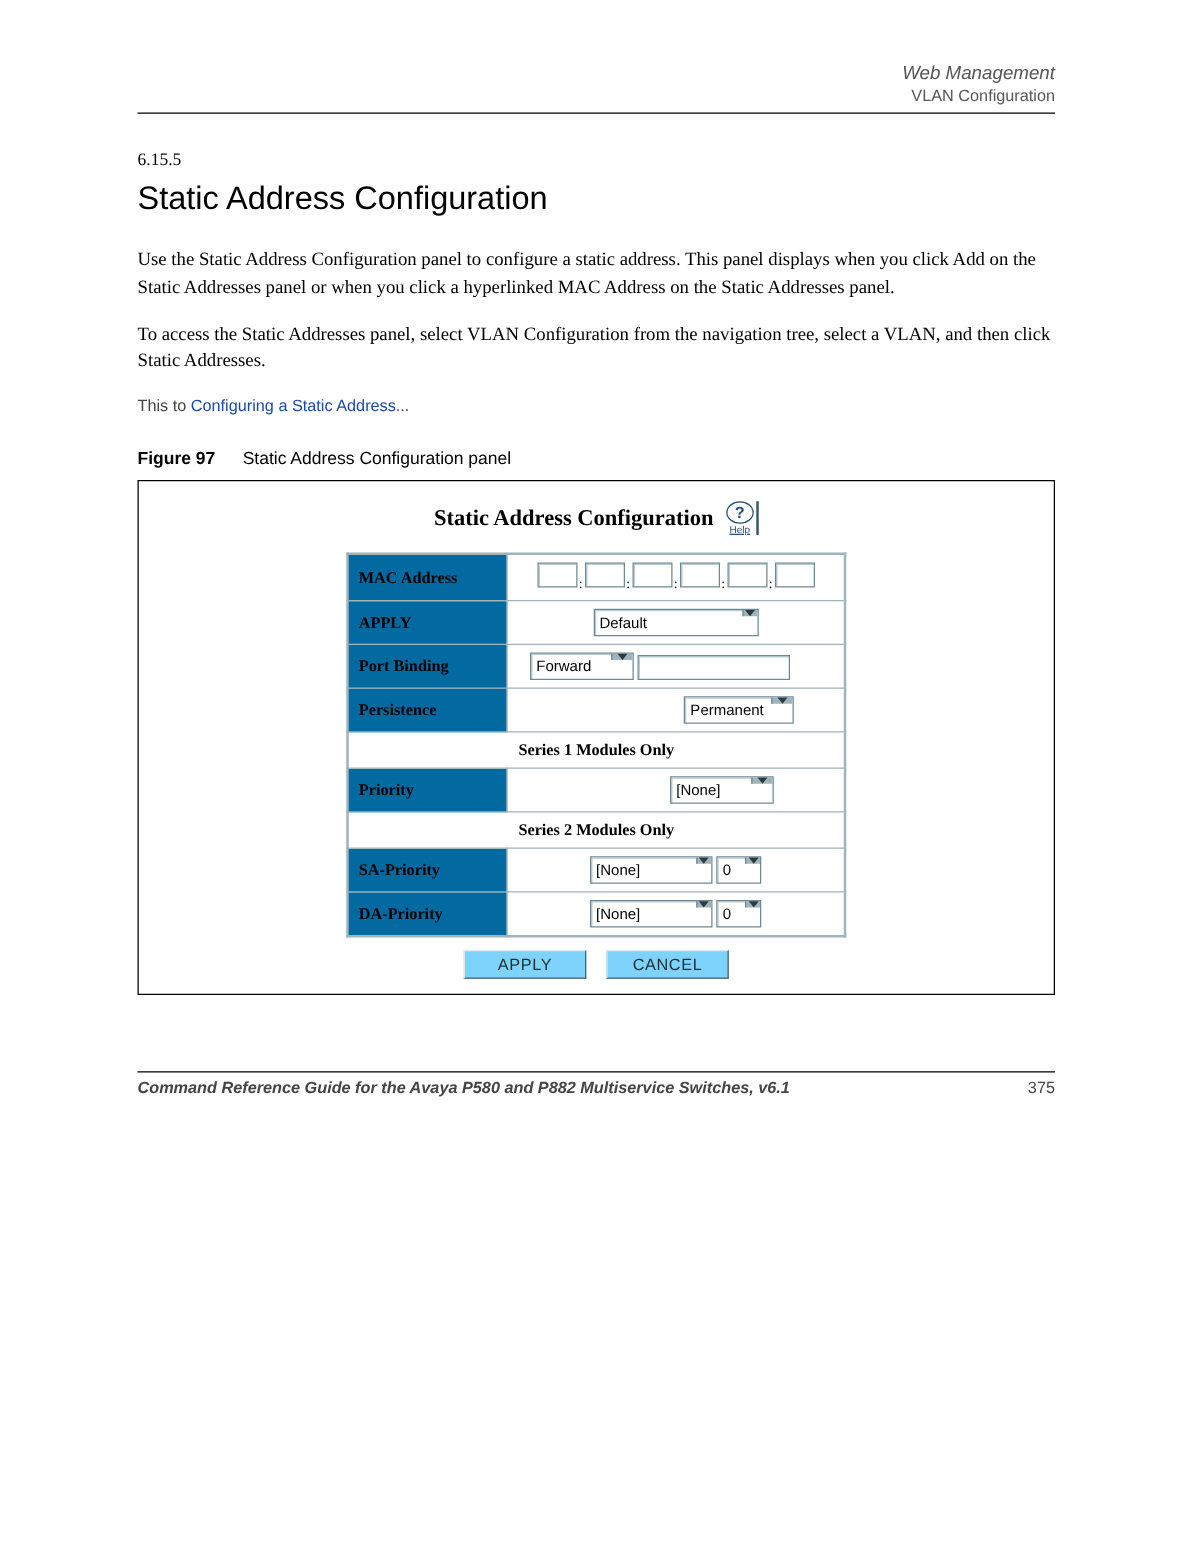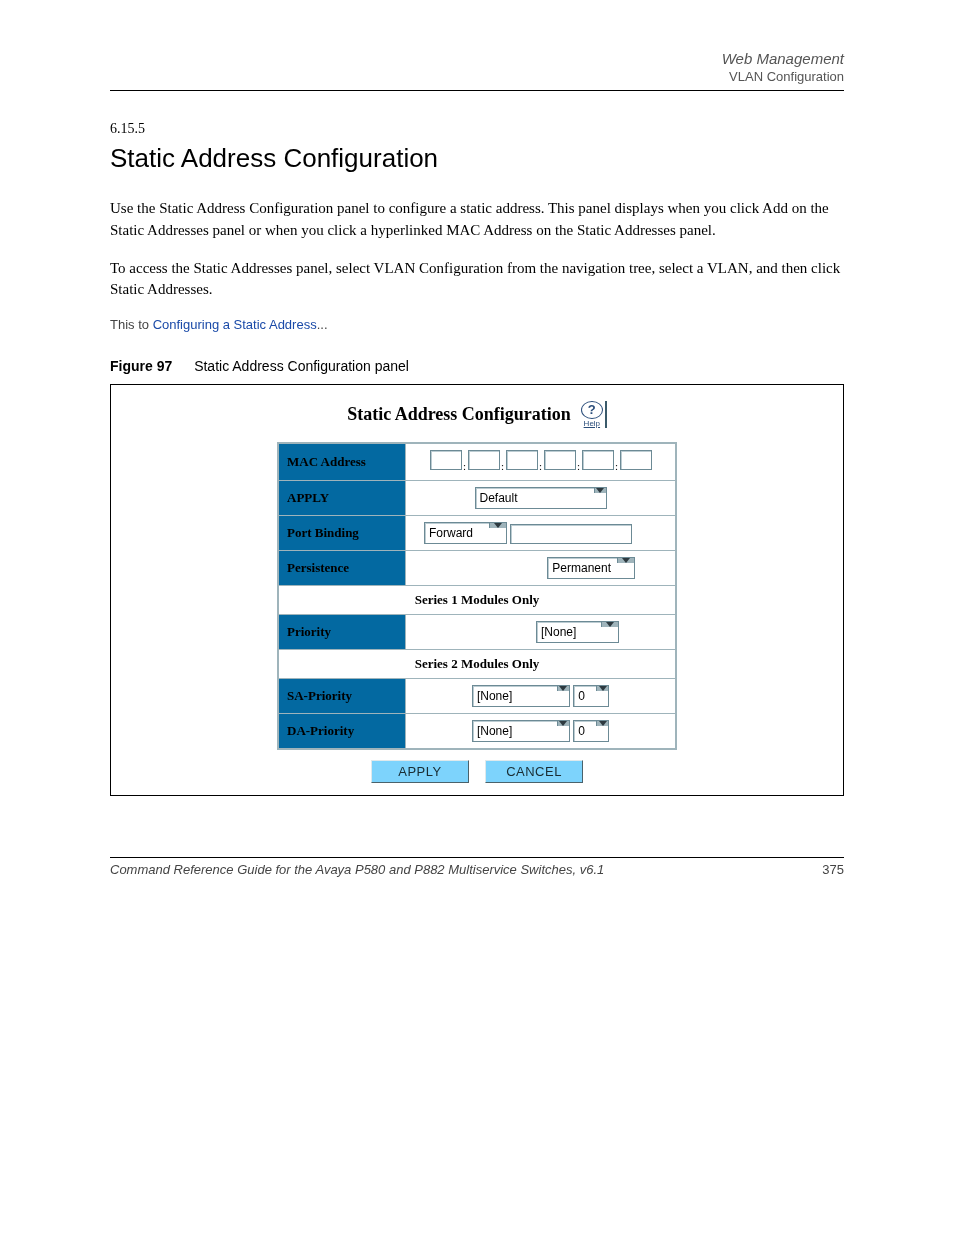--- a/index.html
+++ b/index.html
@@ -218,21 +218,21 @@
     bottom: 50px;
   }
   .footer-row {
     display: flex;
     justify-content: space-between;
     font-family: Arial, Helvetica, sans-serif;
     font-size: 13px;
     color: #444;
     margin-top: 4px;
   }
-  .footer-row .ital { font-style: italic; }
+  .footer-row .ital { font-style: italic; font-weight: bold; }
 </style>
 </head>
 <body>
 
 <div class="page">
 
   <div class="header-area">
     <div class="header-top">Web Management</div>
     <div class="header-sub">VLAN Configuration</div>
   </div>

